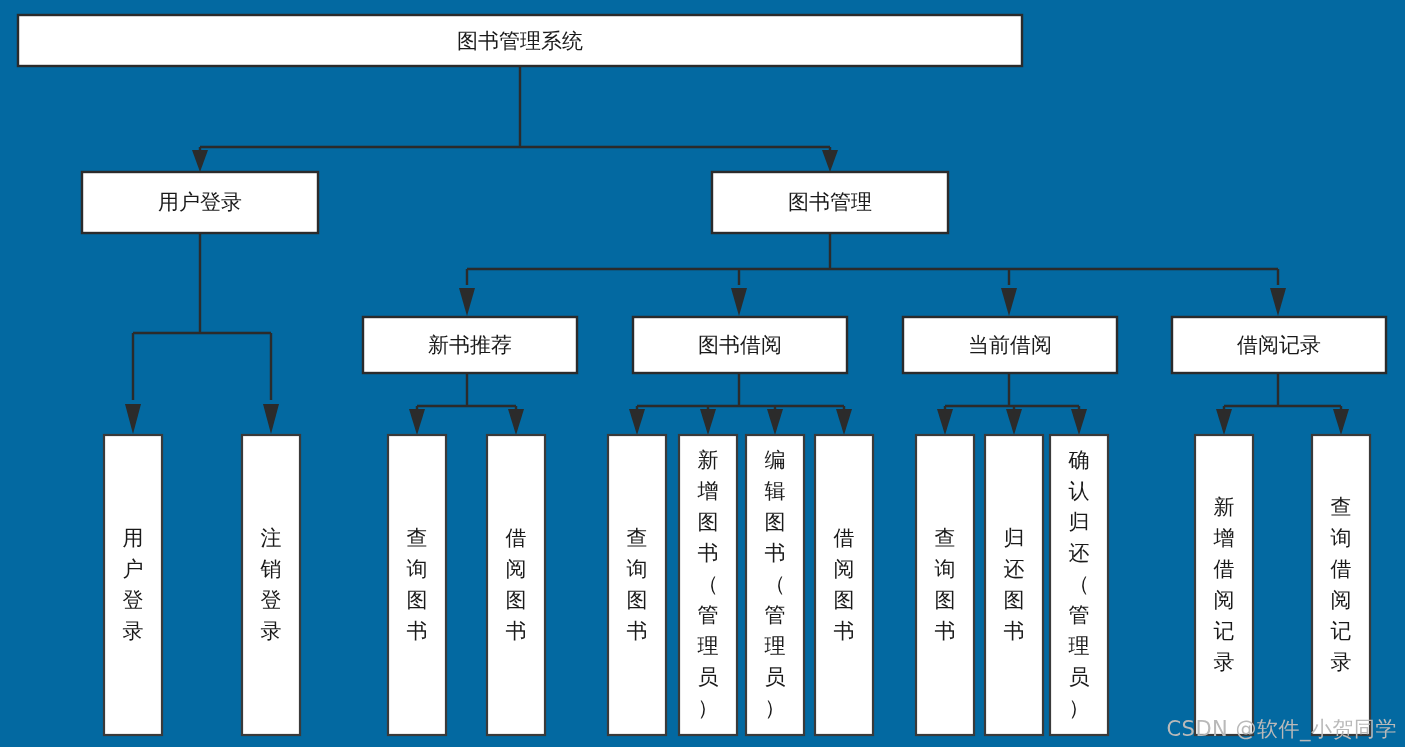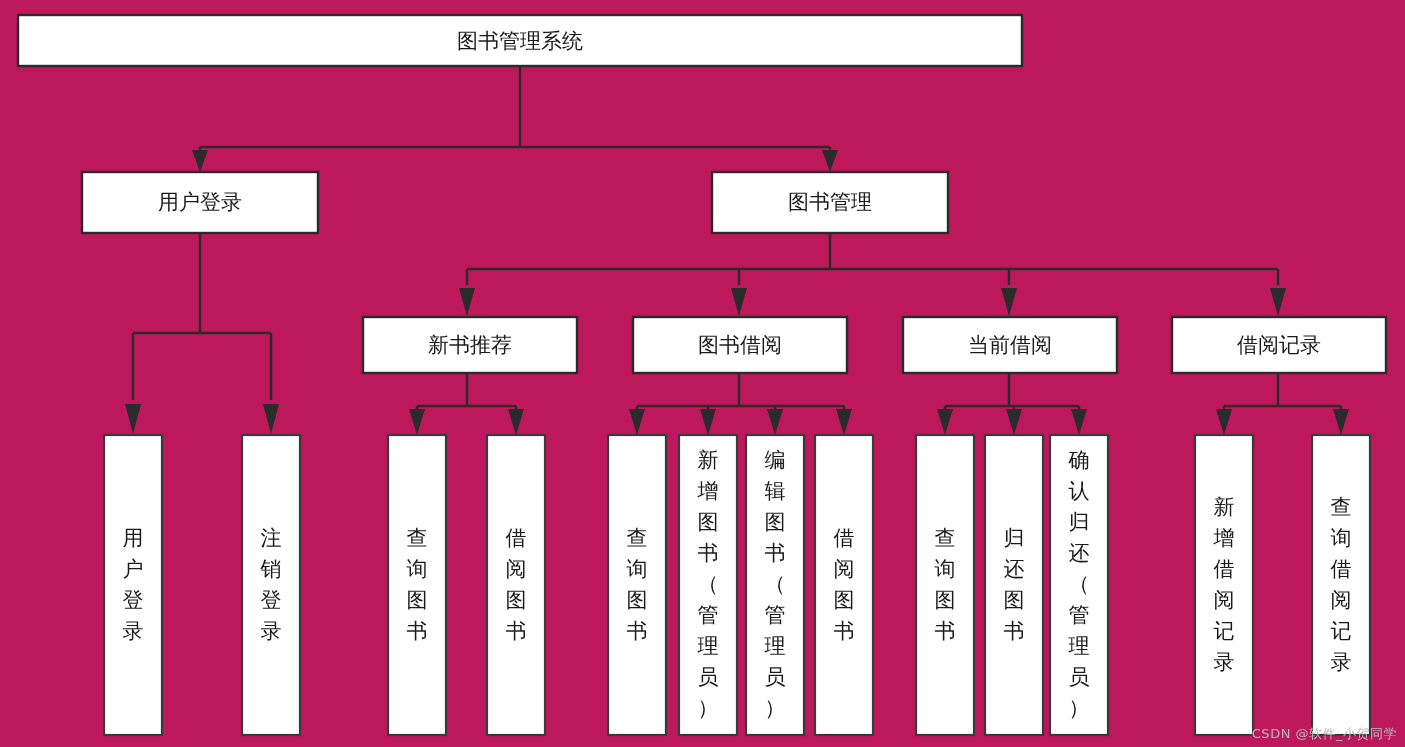--- a/index.html
+++ b/index.html
@@ -11,21 +11,21 @@
   body {
     width: 1405px;
     height: 747px;
     overflow: hidden;
     font-family: "DejaVu Sans", "Liberation Sans", sans-serif;
   }
   #diagram-root {
     position: relative;
     width: 1405px;
     height: 747px;
-    background: #be185d;
+    background: #0369a1;
   }
   svg#diagram-svg {
     position: absolute;
     left: 0;
     top: 0;
     width: 1405px;
     height: 747px;
     display: block;
   }
   .node-rect {
@@ -59,21 +59,21 @@
     font-family: "DejaVu Sans", "Liberation Sans", sans-serif;
     font-size: 21px;
     fill: #1a1a1a;
     text-anchor: middle;
   }
   .watermark-text {
     position: absolute;
     right: 8px;
     bottom: 4px;
     font-family: "DejaVu Sans", "Liberation Sans", sans-serif;
-    font-size: 13px;
+    font-size: 21px;
     color: #b9b9b9;
     white-space: nowrap;
     letter-spacing: 0.5px;
     user-select: none;
   }
 </style>
 </head>
 <body>
 
 <div id="diagram-root">

